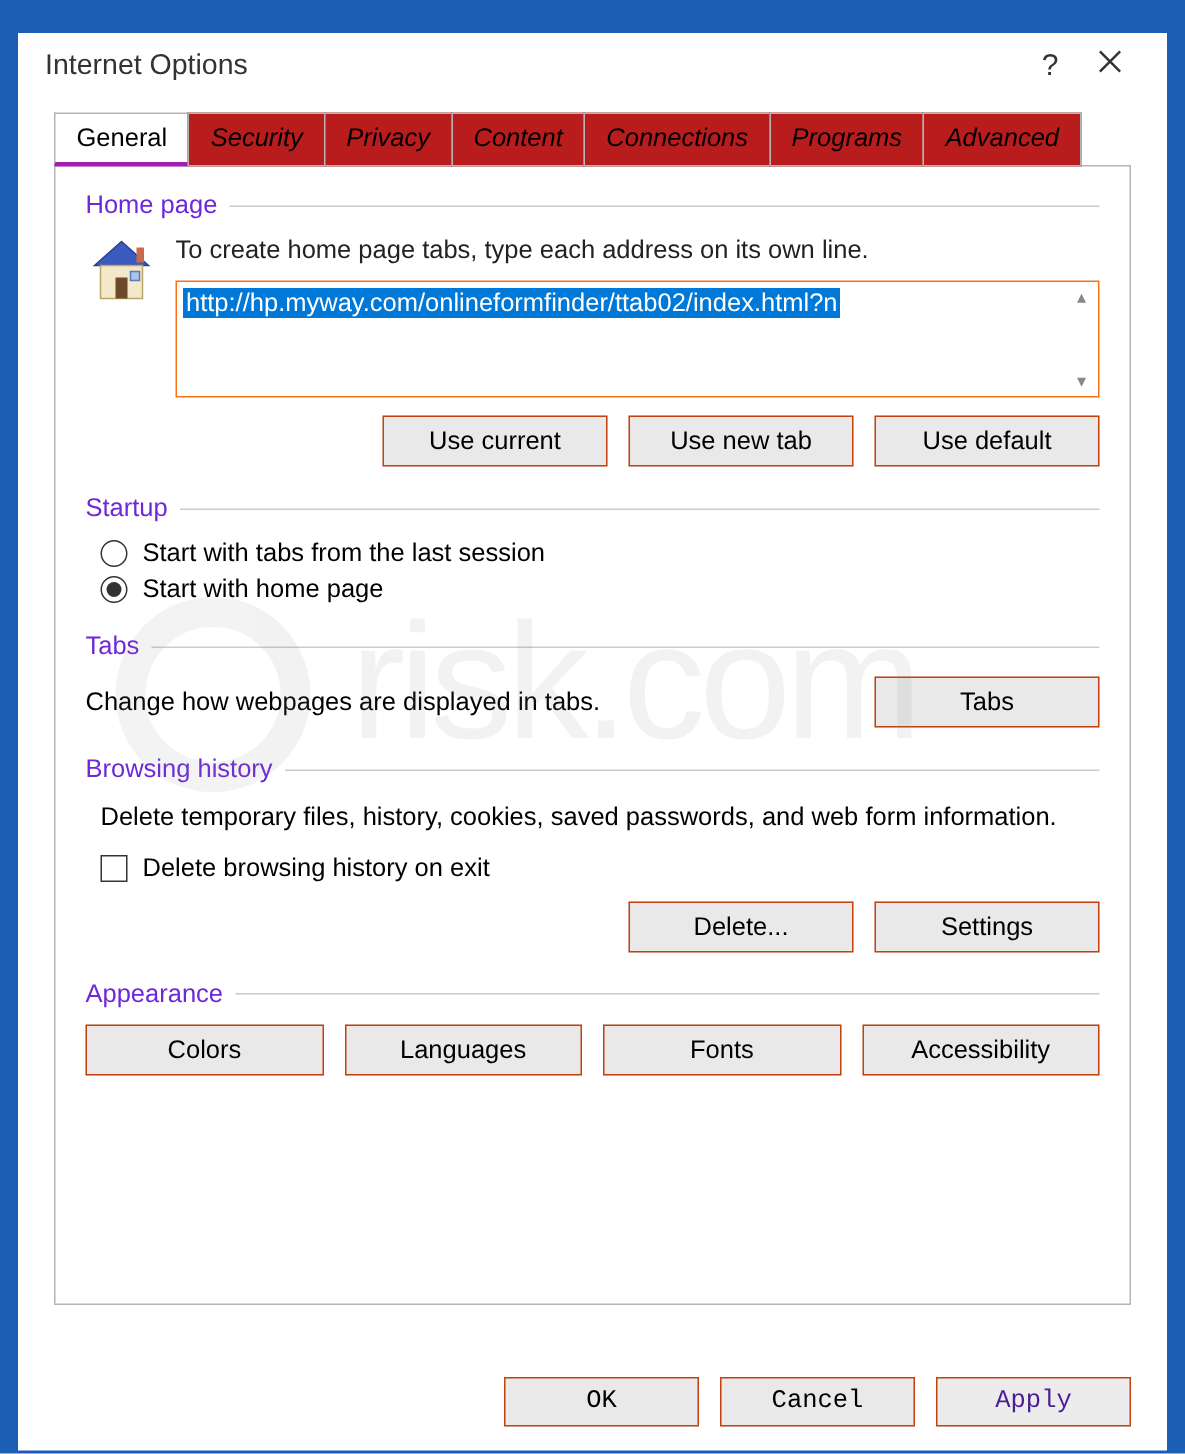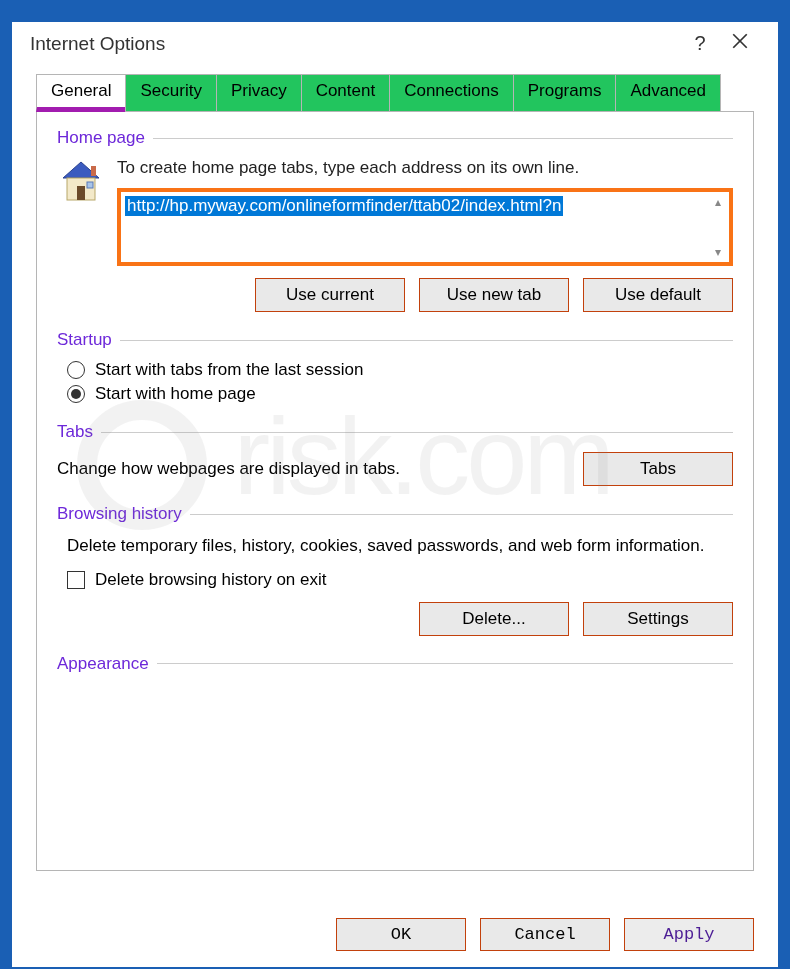--- a/index.html
+++ b/index.html
@@ -5,32 +5,32 @@
   * { box-sizing: border-box; font-family: "Segoe UI", Tahoma, sans-serif; }
   body { margin: 0; background: #1a5fb4; padding: 12px; width: 790px; height: 969px; }
   .window { background: #fff; width: 100%; height: 100%; display: flex; flex-direction: column; margin-top: 10px; }
   .titlebar { display: flex; align-items: center; padding: 10px 18px 6px 18px; font-size: 19px; color: #333; }
   .titlebar .title { flex: 1; }
   .titlebar .help, .titlebar .close { width: 40px; text-align: center; font-size: 20px; cursor: pointer; }
   .titlebar .close svg { width: 18px; height: 18px; }
   .content { flex: 1; padding: 12px 24px 0 24px; }
   .tabstrip { display: flex; position: relative; top: 1px; z-index: 2; }
   .tab { border: 1px solid #b5b5b5; background: #fff; padding: 6px 14px; font-size: 17px; cursor: pointer; margin-right: -1px; }
-  .tab.active { border-bottom: 5px solid #a21caf; }
-  .tab:not(.active) { background: #22c55e; }
+  .tab.active { border-bottom: 3px solid #a21caf; }
+  .tab:not(.active) { background: #b91c1c; font-style: italic; }
   .tabbody { border: 1px solid #b5b5b5; padding: 16px 20px 18px 20px; min-height: 760px; position: relative; }
   .group { margin-bottom: 18px; }
   .group-title-row { display: flex; align-items: center; margin-bottom: 10px; }
   .group-title { font-size: 17px; color: #6d28d9; white-space: nowrap; }
   .group-hr { flex: 1; height: 1px; background: #ccc; margin-left: 8px; }
   .homepage-row { display: flex; gap: 12px; align-items: flex-start; }
   .house-icon { width: 48px; height: 48px; flex: 0 0 48px; }
   .homepage-right { flex: 1; }
   .instruction { font-size: 17px; color: #222; margin-bottom: 10px; }
-  .url-box { border: 4px solid #f97316; width: 100%; height: 78px; position: relative; background: #fff; }
+  .url-box { border: 1px solid #f97316; width: 100%; height: 78px; position: relative; background: #fff; }
   .url-text { position: absolute; left: 4px; top: 4px; background: #0078d7; color: #fff; font-size: 17px; padding: 0 2px; max-width: calc(100% - 30px); overflow: hidden; white-space: nowrap; }
   .url-scroll { position: absolute; right: 0; top: 0; width: 22px; height: 100%; display: flex; flex-direction: column; justify-content: space-between; align-items: center; color: #888; font-size: 12px; padding: 3px 0; }
   .btn-row { display: flex; gap: 14px; margin-top: 12px; justify-content: flex-end; }
   .btn-row.right3 { padding-left: 60px; }
   .btn { border: 1px solid #c2410c; background: #e9e9e9; font-size: 17px; padding: 6px 0; min-width: 150px; text-align: center; cursor: pointer; }
   .btn.disabled { color: #4c1d95; cursor: default; background: #ececec; }
   .radio-row, .check-row { display: flex; align-items: center; gap: 10px; font-size: 17px; margin: 4px 0 4px 10px; }
   .radio-outer { width: 18px; height: 18px; border: 1.5px solid #333; border-radius: 50%; display: flex; align-items: center; justify-content: center; cursor: pointer; }
   .radio-outer .dot { width: 10px; height: 10px; border-radius: 50%; background: #333; }
   .check-outer { width: 18px; height: 18px; border: 1.5px solid #333; cursor: pointer; }
@@ -148,20 +148,26 @@
           <div class="btn">Delete...</div>
           <div class="btn">Settings</div>
         </div>
       </div>
 
       <div class="group" style="margin-bottom:0;">
         <div class="group-title-row">
           <span class="group-title">Appearance</span>
           <span class="group-hr"></span>
         </div>
+        <div class="appearance-row">
+          <div class="btn">Colors</div>
+          <div class="btn">Languages</div>
+          <div class="btn">Fonts</div>
+          <div class="btn">Accessibility</div>
+        </div>
       </div>
 
     </div>
   </div>
 
   <div class="footer">
     <div class="btn">OK</div>
     <div class="btn">Cancel</div>
     <div class="btn disabled">Apply</div>
   </div>

